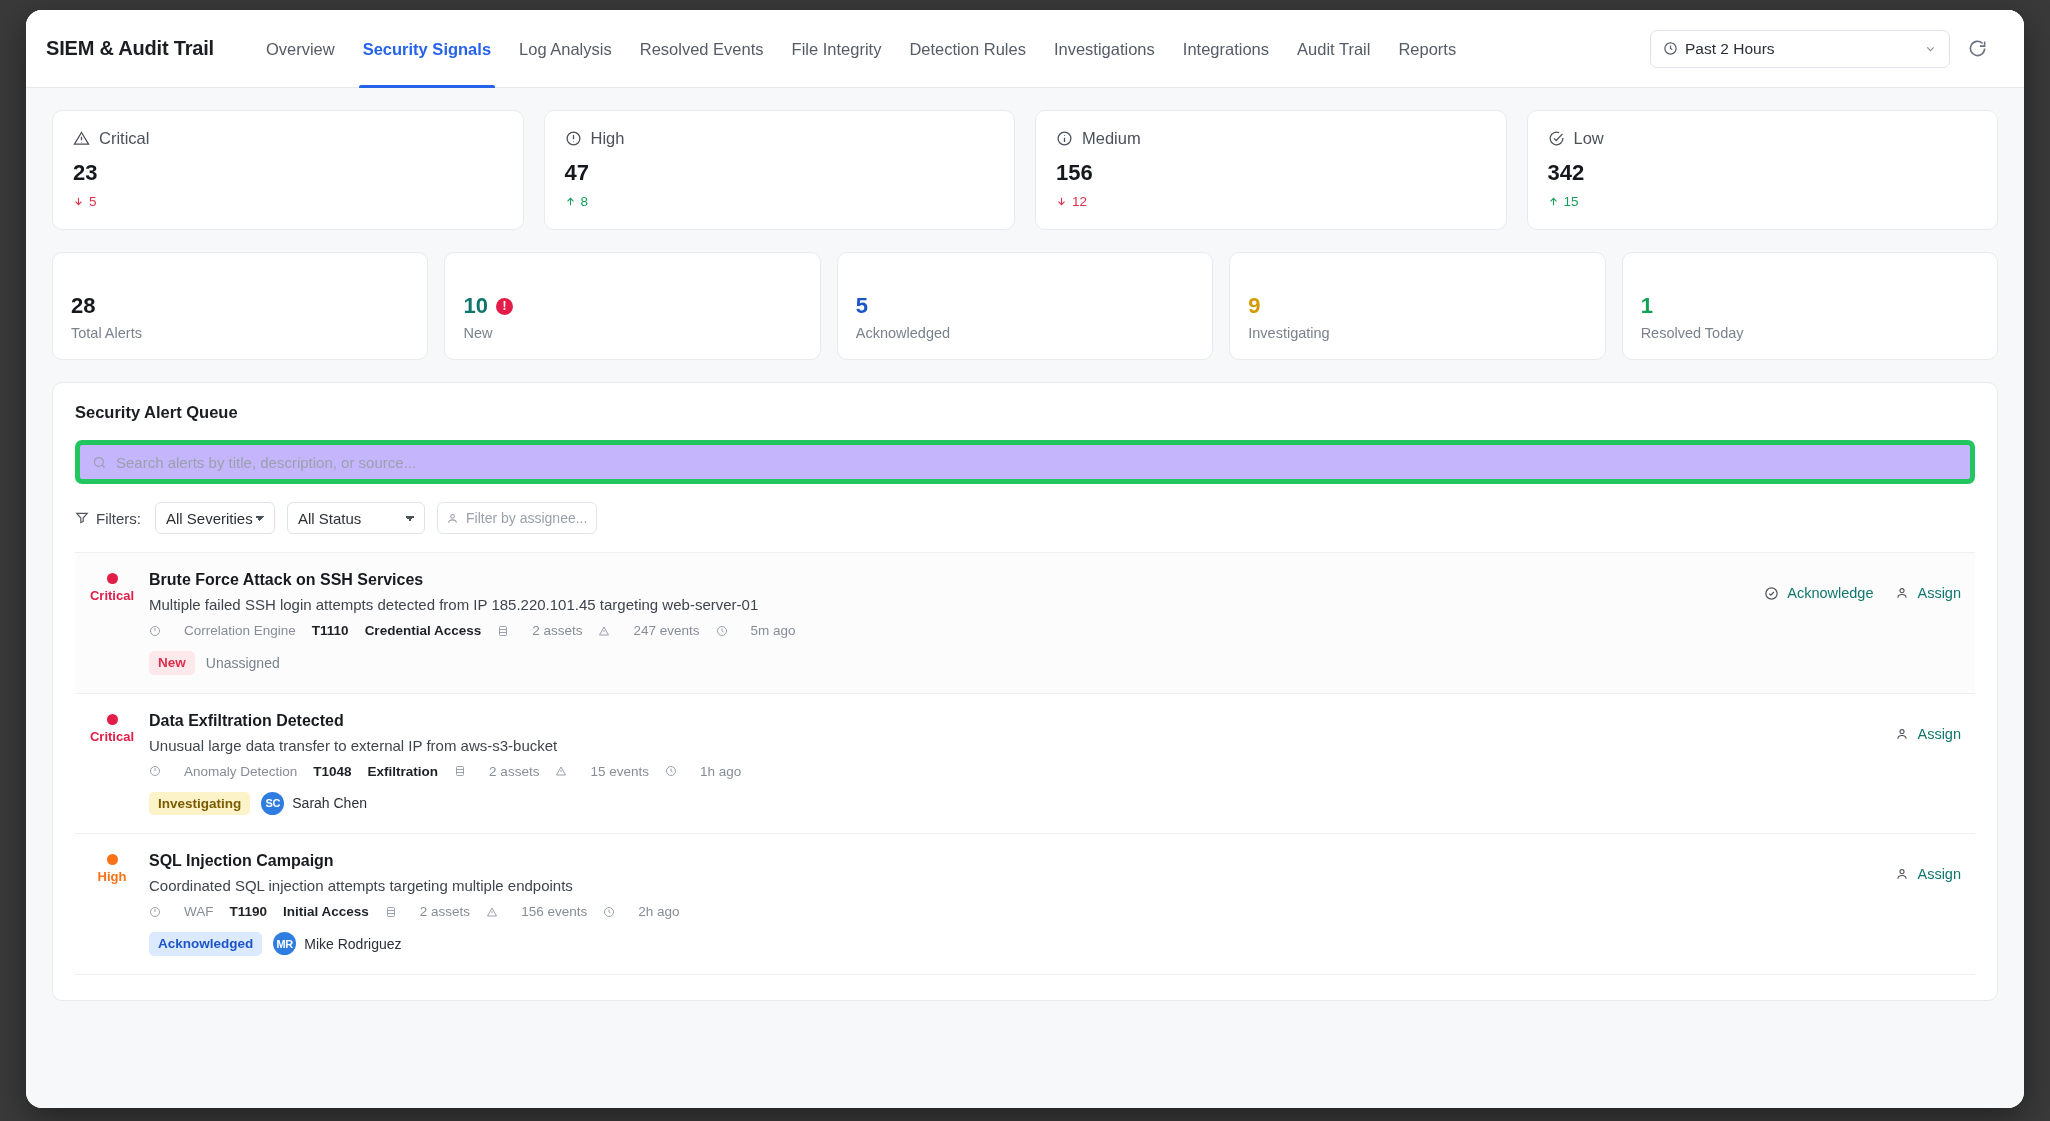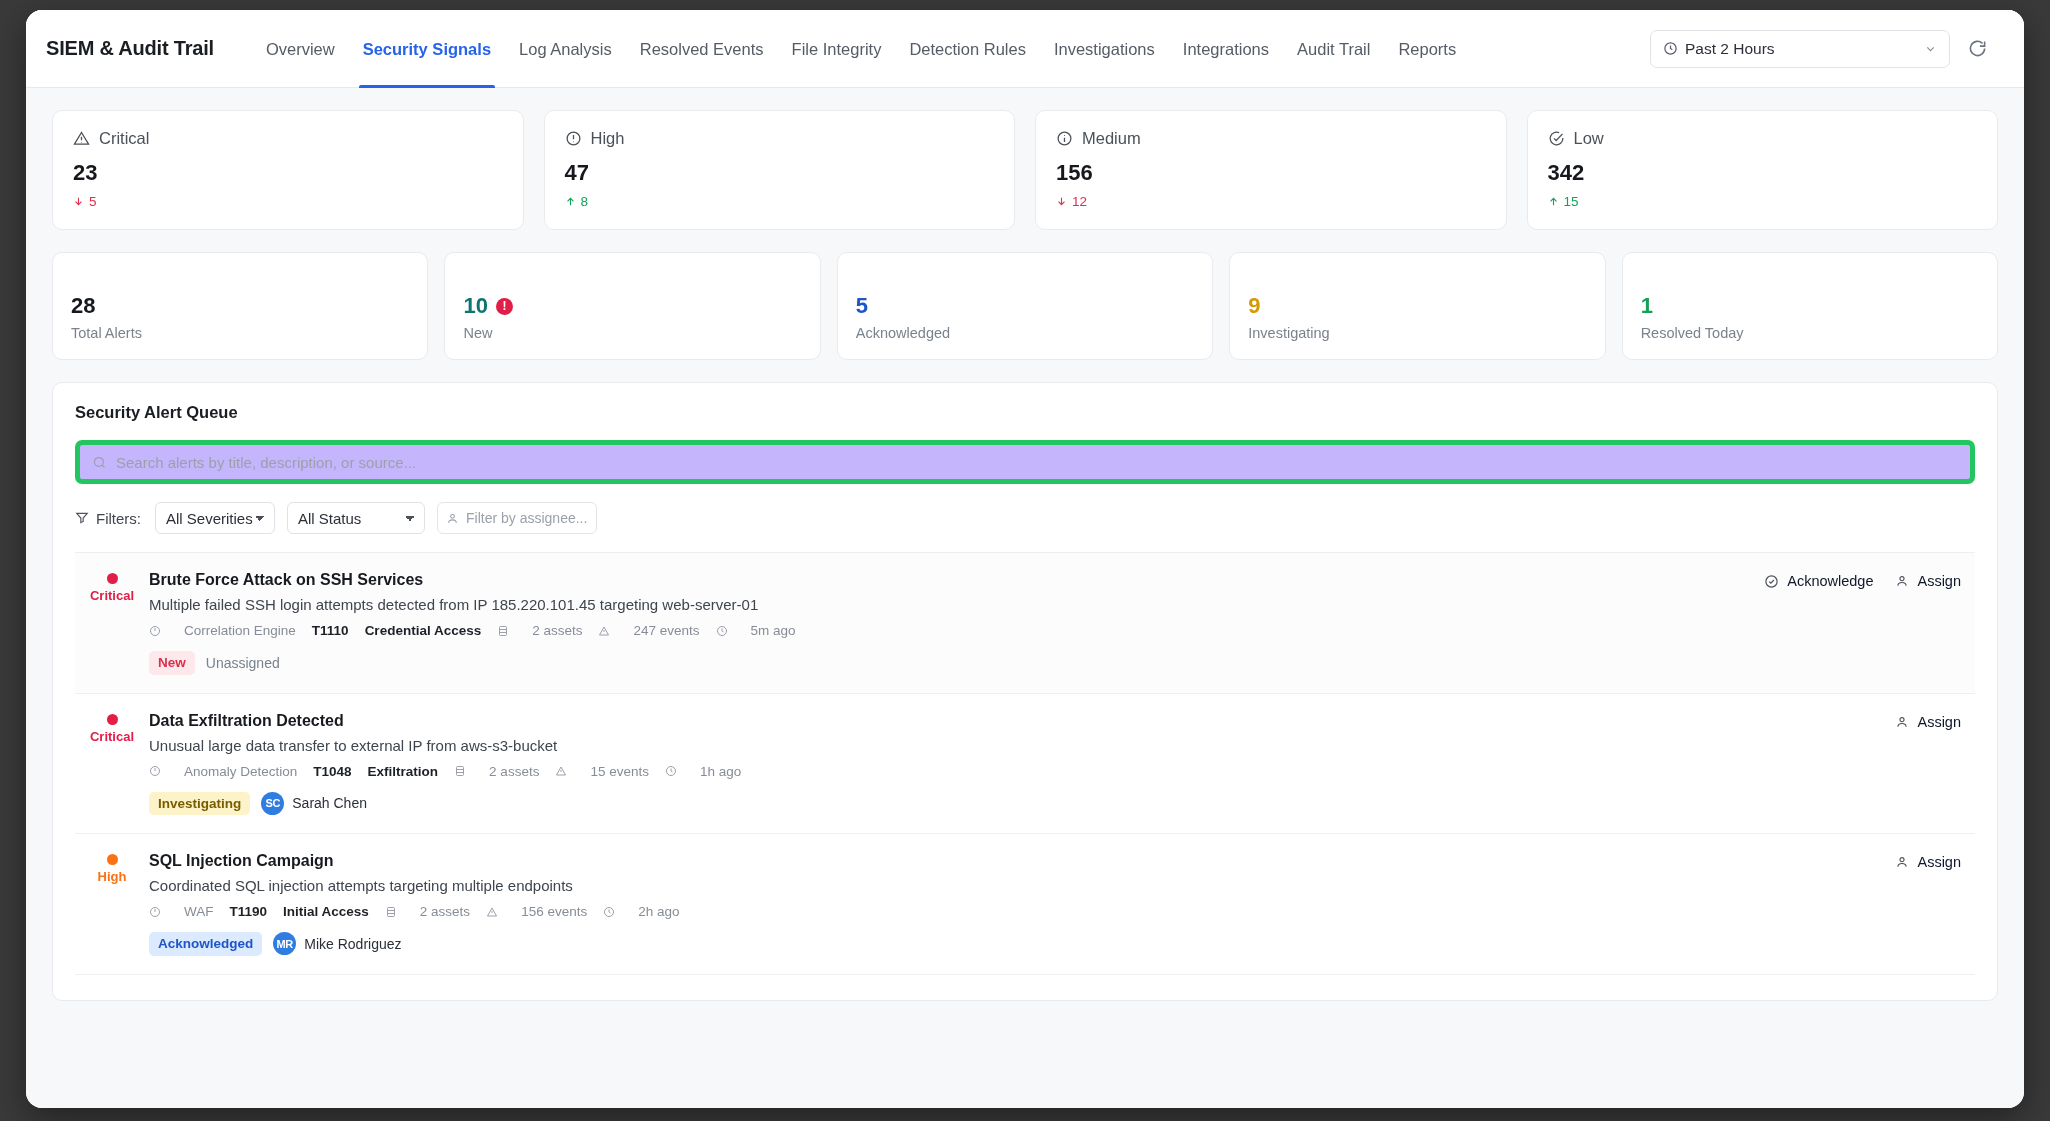--- a/index.html
+++ b/index.html
@@ -322,23 +322,24 @@
   }
   .alert-actions {
     flex-shrink: 0;
     display: flex; align-items: flex-start; gap: 22px;
     padding-top: 2px;
     padding-right: 10px;
   }
   .act-btn {
     display: flex; align-items: center; gap: 8px;
     font-size: 14.5px;
-    color: #0f172a;
+    color: #0f766e;
     cursor: pointer;
     white-space: nowrap;
+    margin-top: 12px;
   }
   .icon { display: inline-flex; align-items: center; justify-content: center; }
   svg { display: block; }
 </style>
 </head>
 <body>
 
 <div class="screen-frame">
 <div class="app">
 

